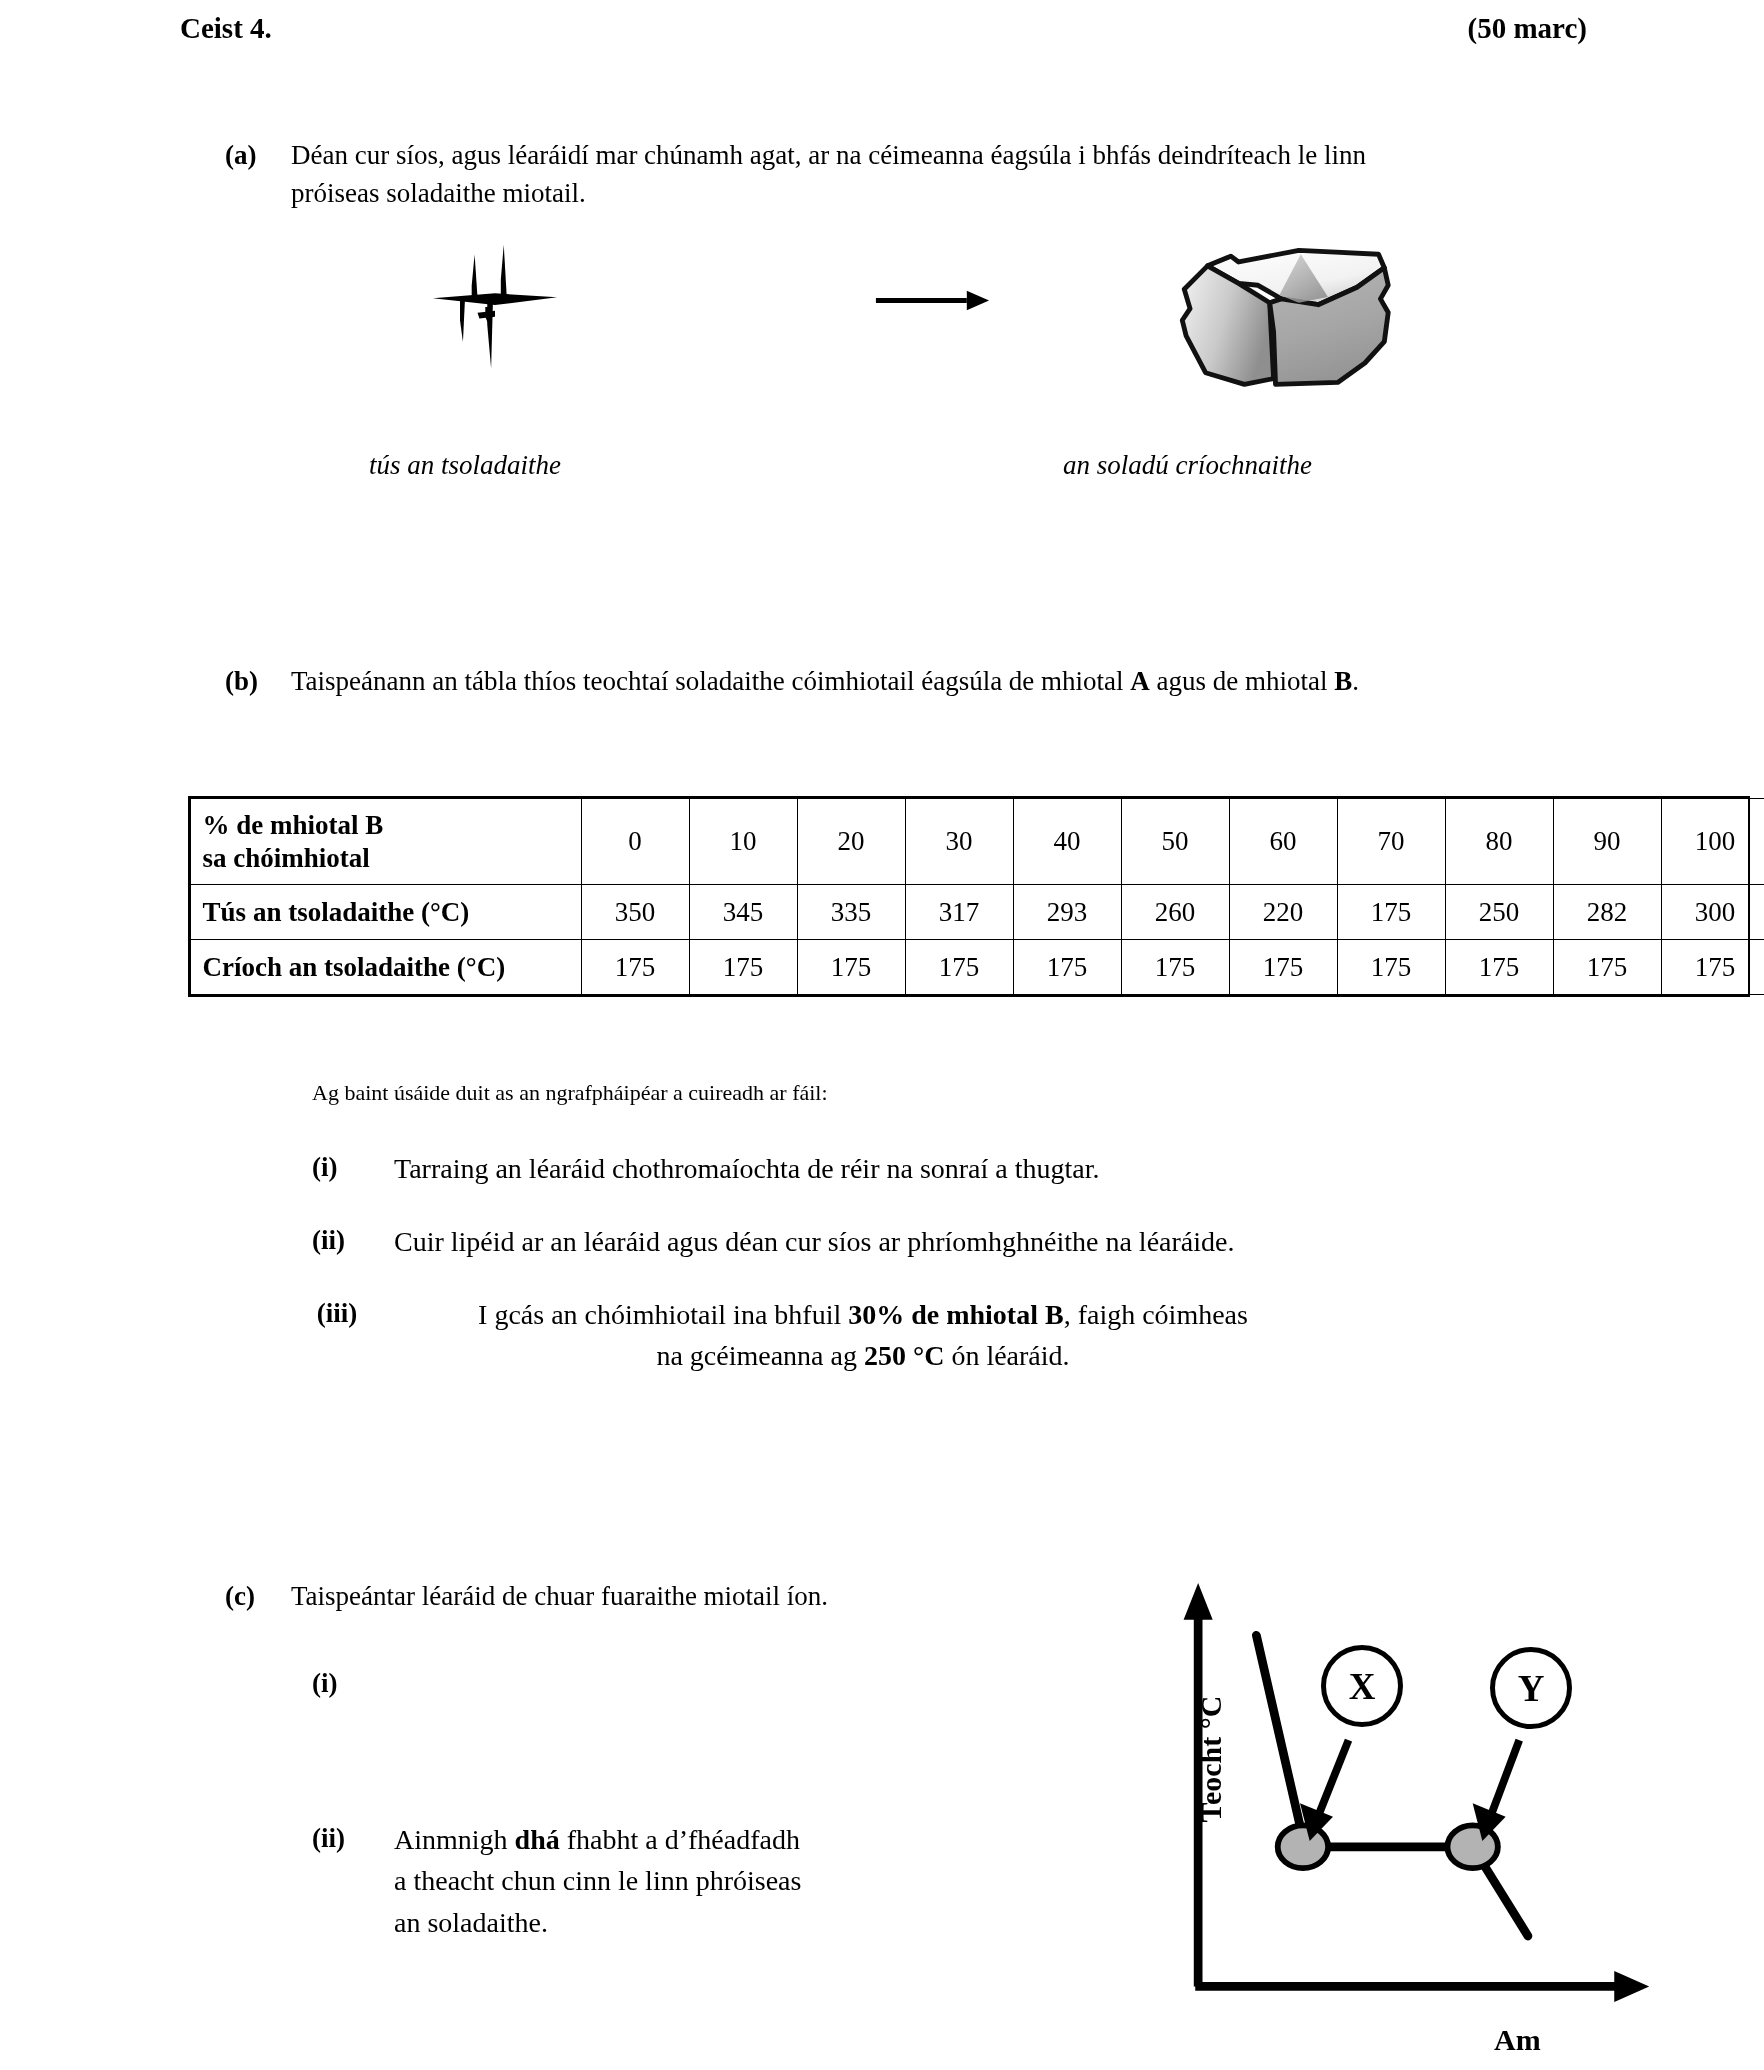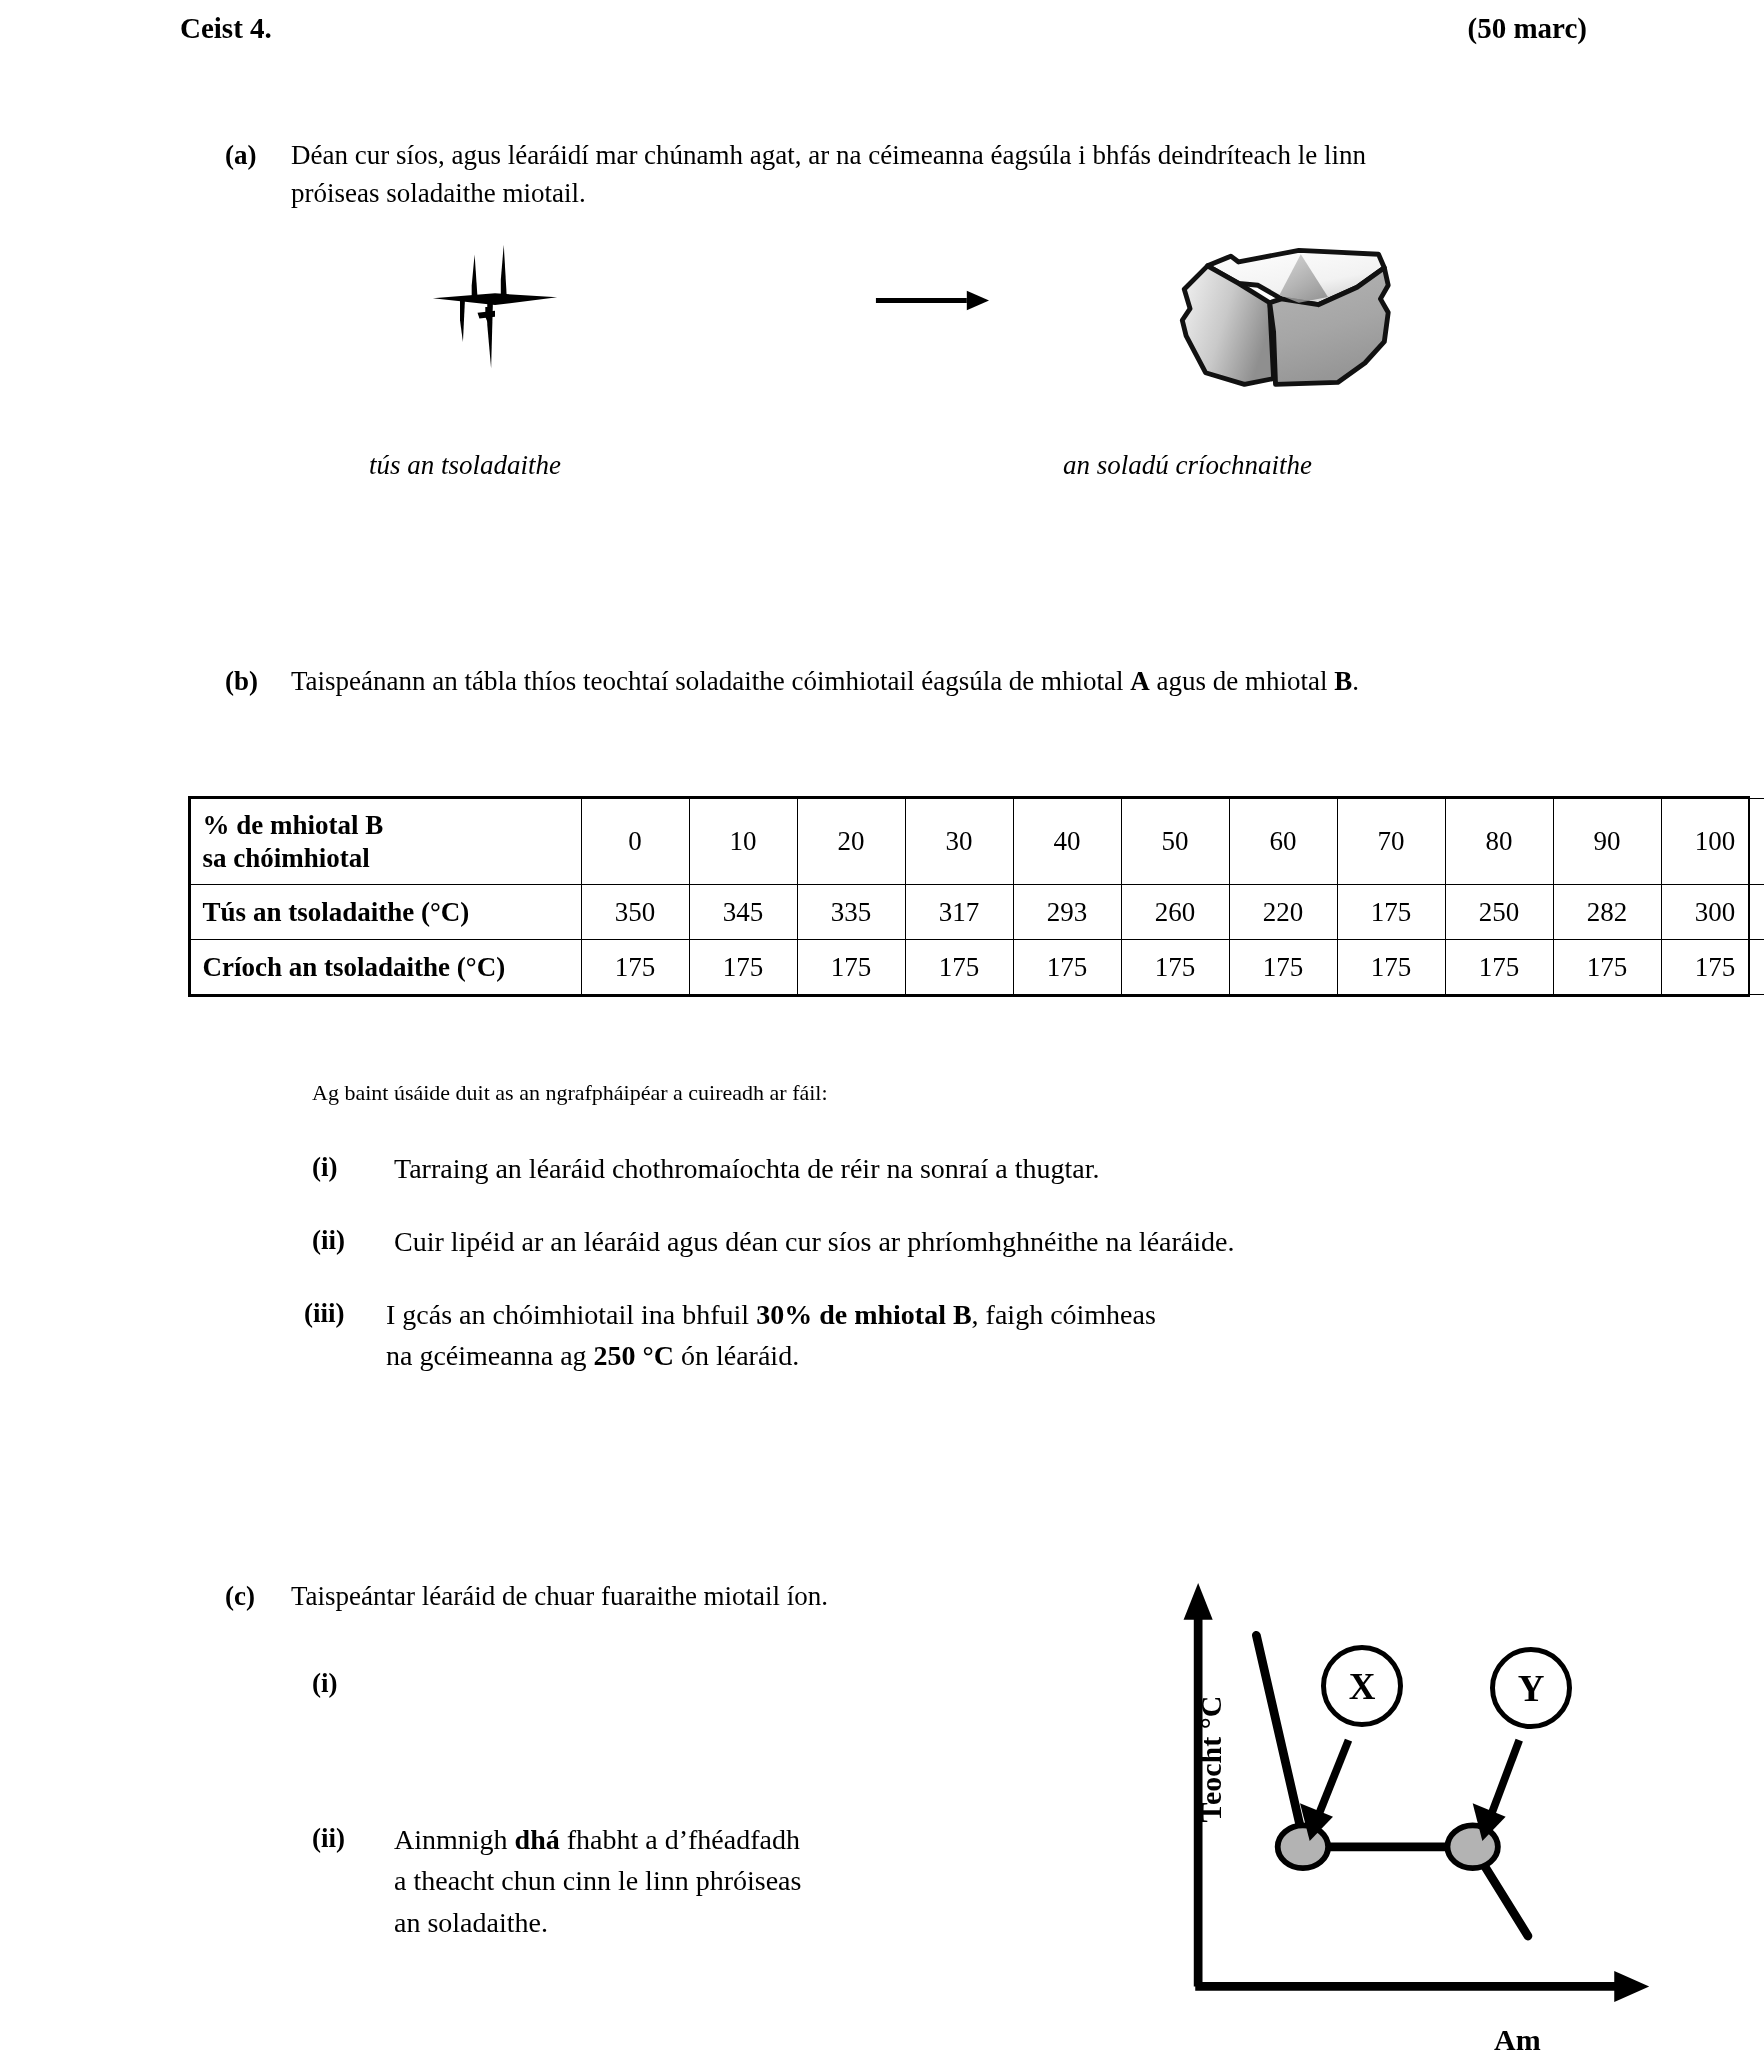--- a/index.html
+++ b/index.html
@@ -151,21 +151,21 @@
     font-size: 27px;
     flex: 0 0 auto;
     line-height: 1.48;
   }
   .sub .stext {
     font-size: 28px;
     line-height: 1.48;
   }
   .bsub-i   { top: 1148px; left: 312px; }
   .bsub-ii  { top: 1221px; left: 312px; }
-  .bsub-iii { top: 1294px; left: 304px; }
+  .bsub-iii { top: 1294px; left: 296px; text-align: center; }
   .bsub-i .slabel, .bsub-ii .slabel, .bsub-iii .slabel { width: 82px; }
   .bsub-i .stext, .bsub-ii .stext { width: 1164px; white-space: nowrap; }
   .bsub-iii .stext { width: 970px; }
 
   
   .row-c { top: 1577px; left: 225px; width: 776px; }
   .row-c .qlabel { width: 66px; }
   .row-c .qtext  { width: 699px; white-space: nowrap; }
 
   .csub-i  { top: 1664px; left: 312px; }

